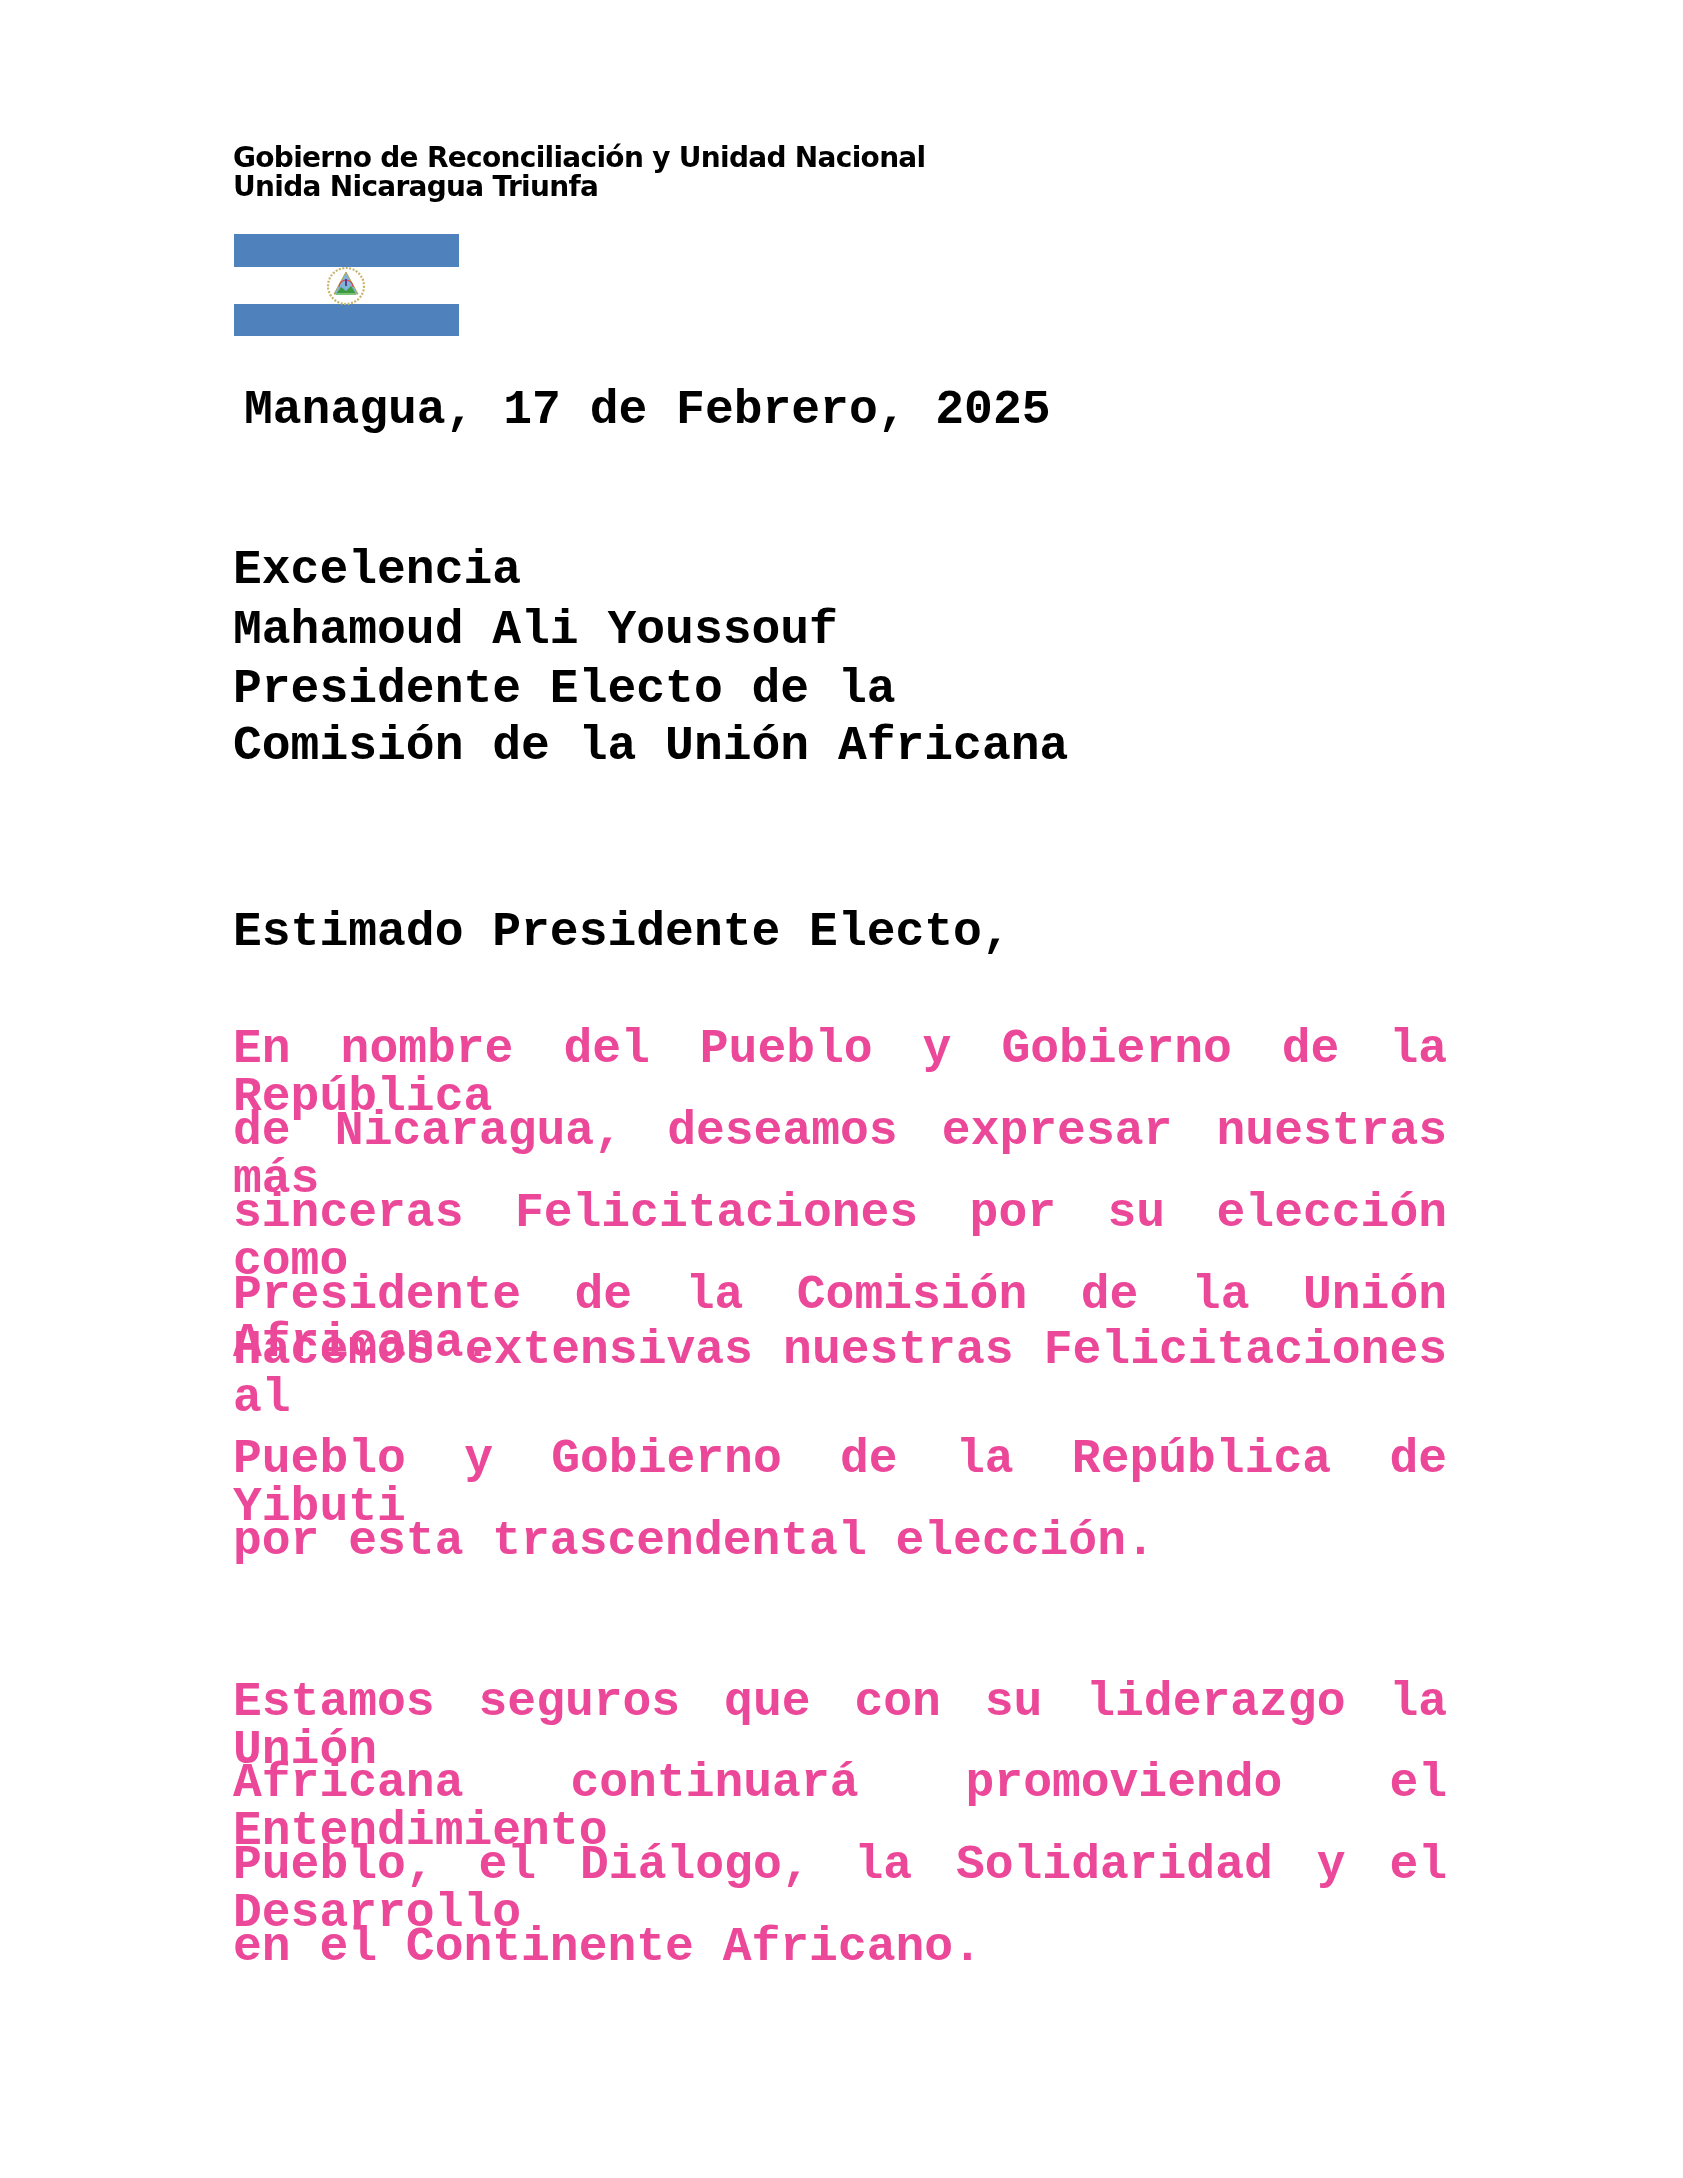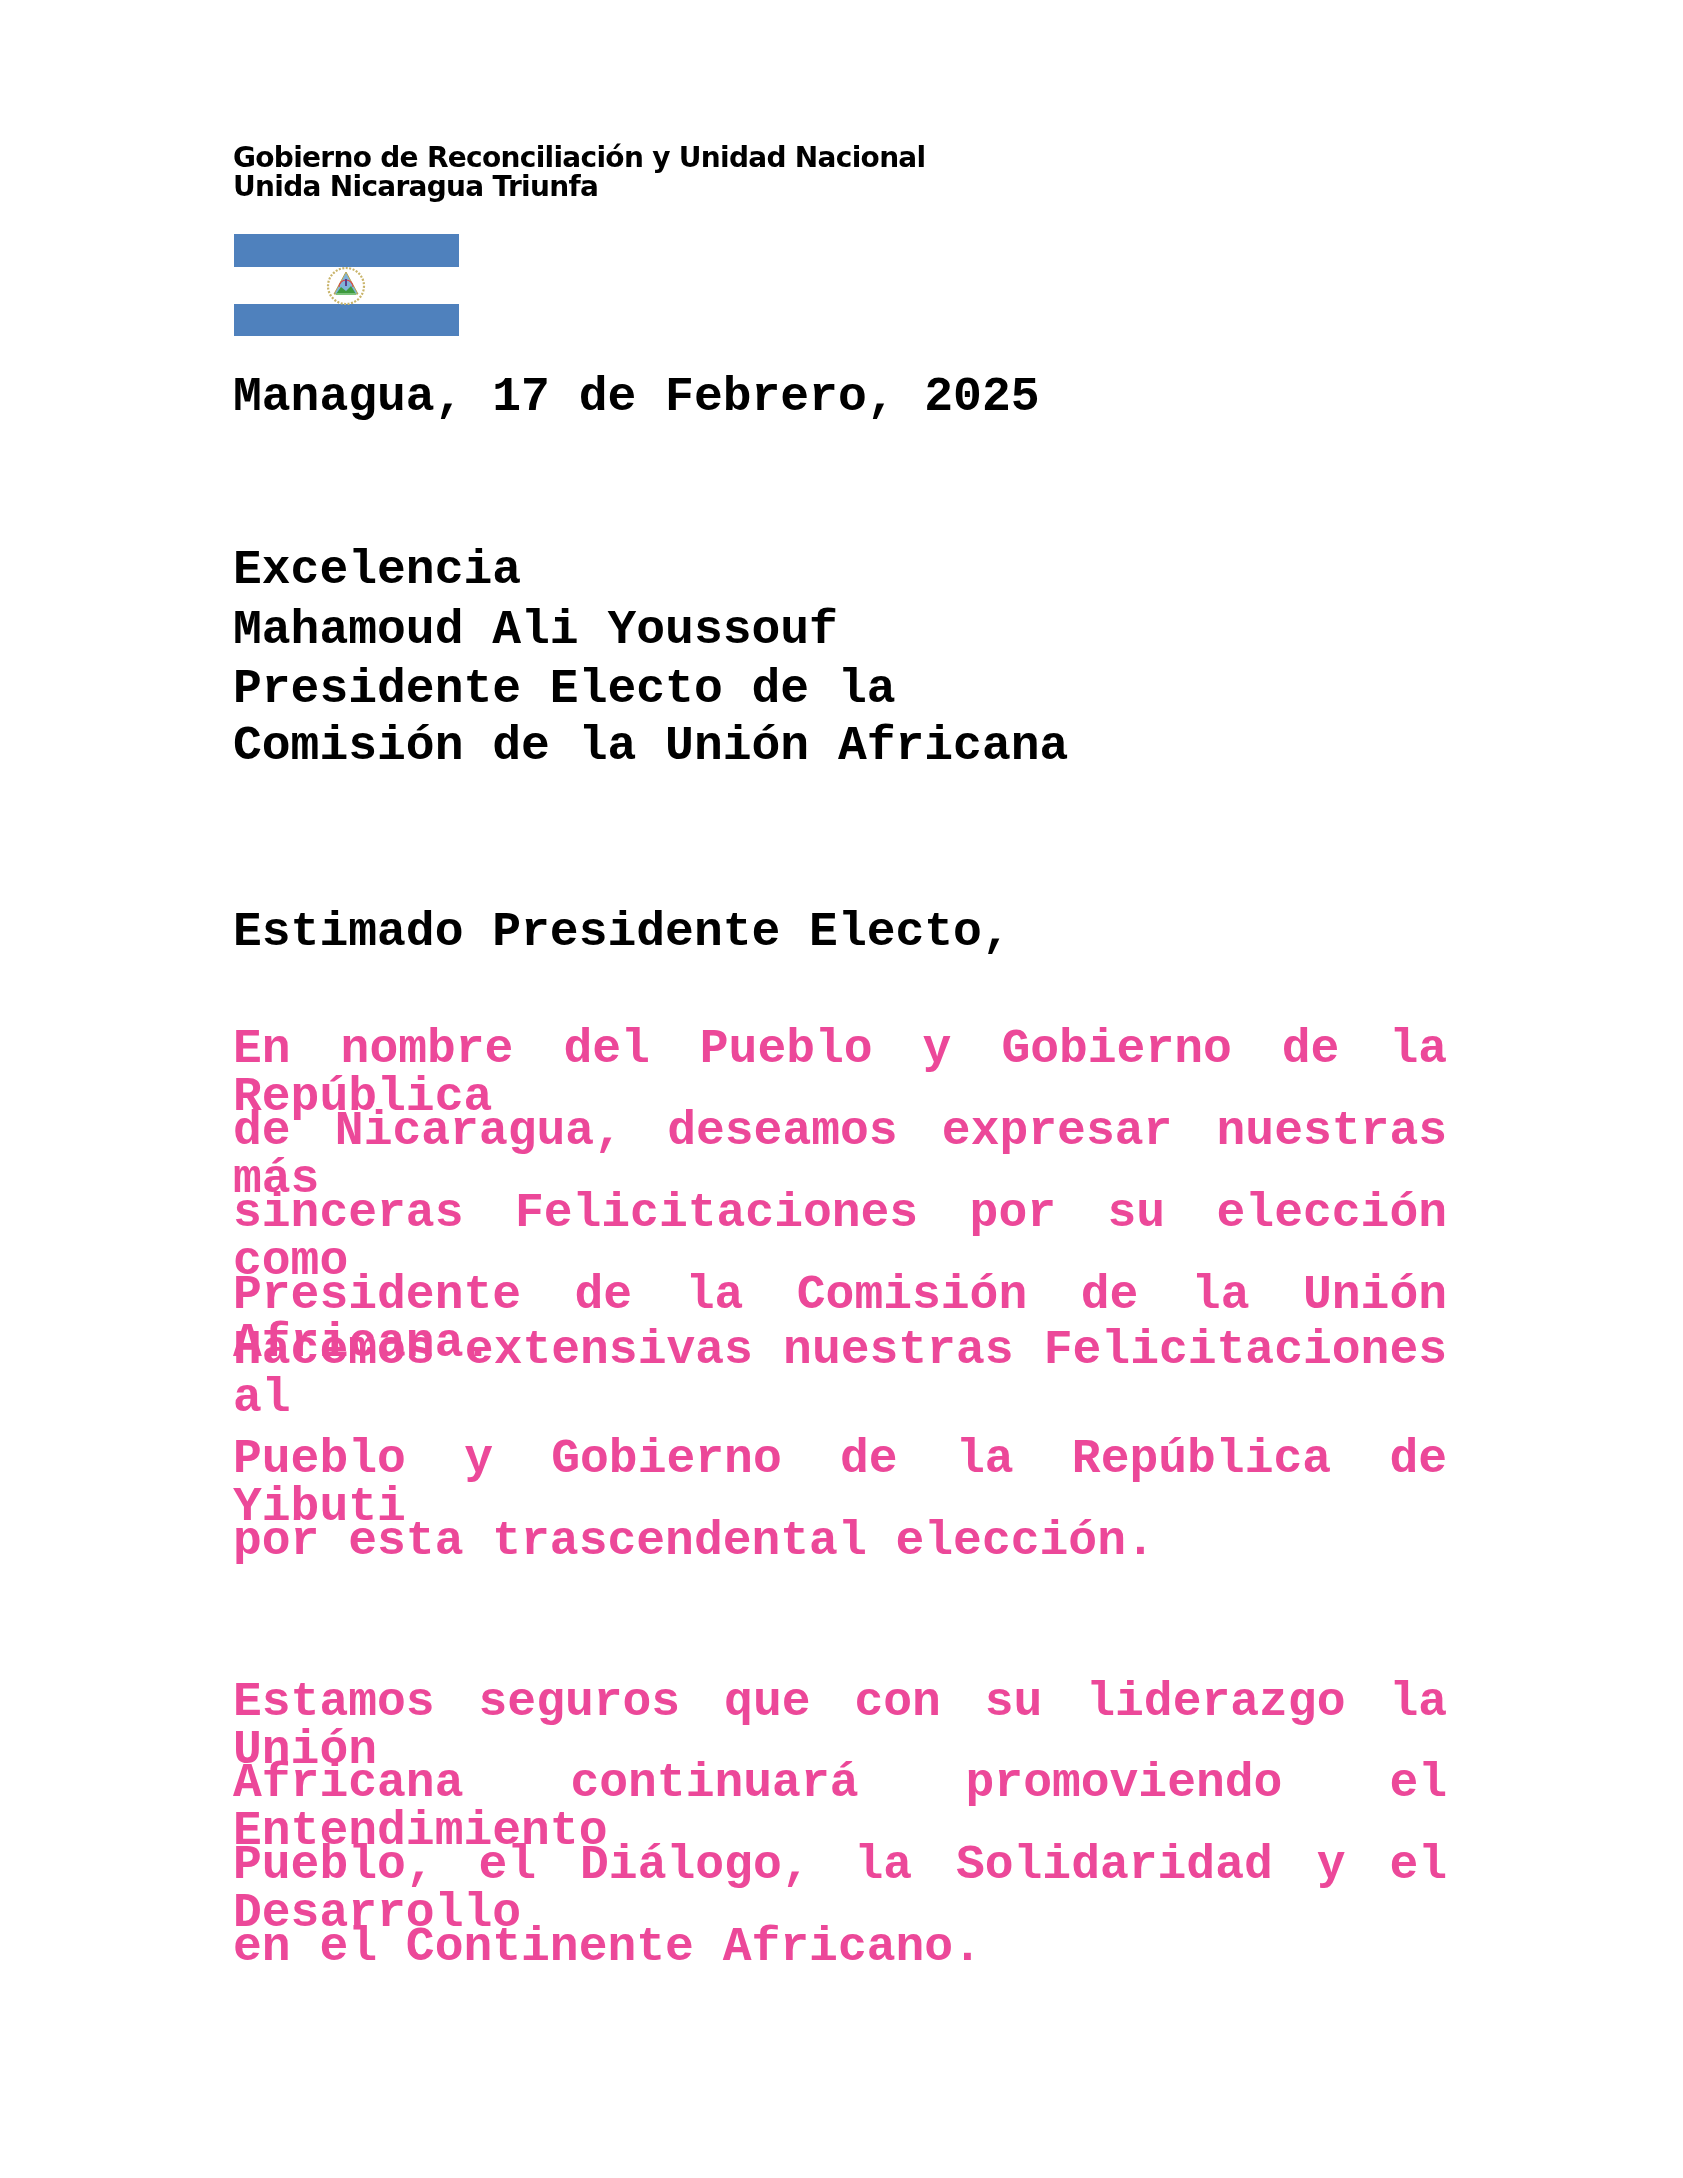--- a/index.html
+++ b/index.html
@@ -45,21 +45,21 @@
     <svg class="emblem" viewBox="0 0 42 42">
       <circle cx="21" cy="21" r="18" fill="none" stroke="#c9b46a" stroke-width="2.2" stroke-dasharray="2 1.5"></circle>
       <polygon points="21,7 33,29 9,29" fill="#7fb3d9" stroke="#b8a24a" stroke-width="1"></polygon>
       <polygon points="11,29 16,22 21,26 26,21 31,29" fill="#3e9a3e"></polygon>
       <path d="M14,22 A7,7 0 0 1 28,22" fill="none" stroke="#d44" stroke-width="1.2"></path>
       <rect x="20" y="14" width="2" height="7" fill="#5a3d8a"></rect>
       <rect x="11" y="28" width="20" height="2" fill="#7ac27a"></rect>
     </svg>
   </div>
 
-  <div class="mono" style="top:373px;">Managua, 17 de Febrero, 2025</div>
+  <div class="mono" style="top:386px;margin-left:11px;">Managua, 17 de Febrero, 2025</div>
 
   <div>
     <div class="mono" style="top:546px;">Excelencia</div>
     <div class="mono" style="top:606px;">Mahamoud Ali Youssouf</div>
     <div class="mono" style="top:665px;">Presidente Electo de la</div>
     <div class="mono" style="top:722px;">Comisión de la Unión Africana</div>
   </div>
 
   <div class="mono" style="top:870px;margin-top:38px;">Estimado Presidente Electo,</div>
 

